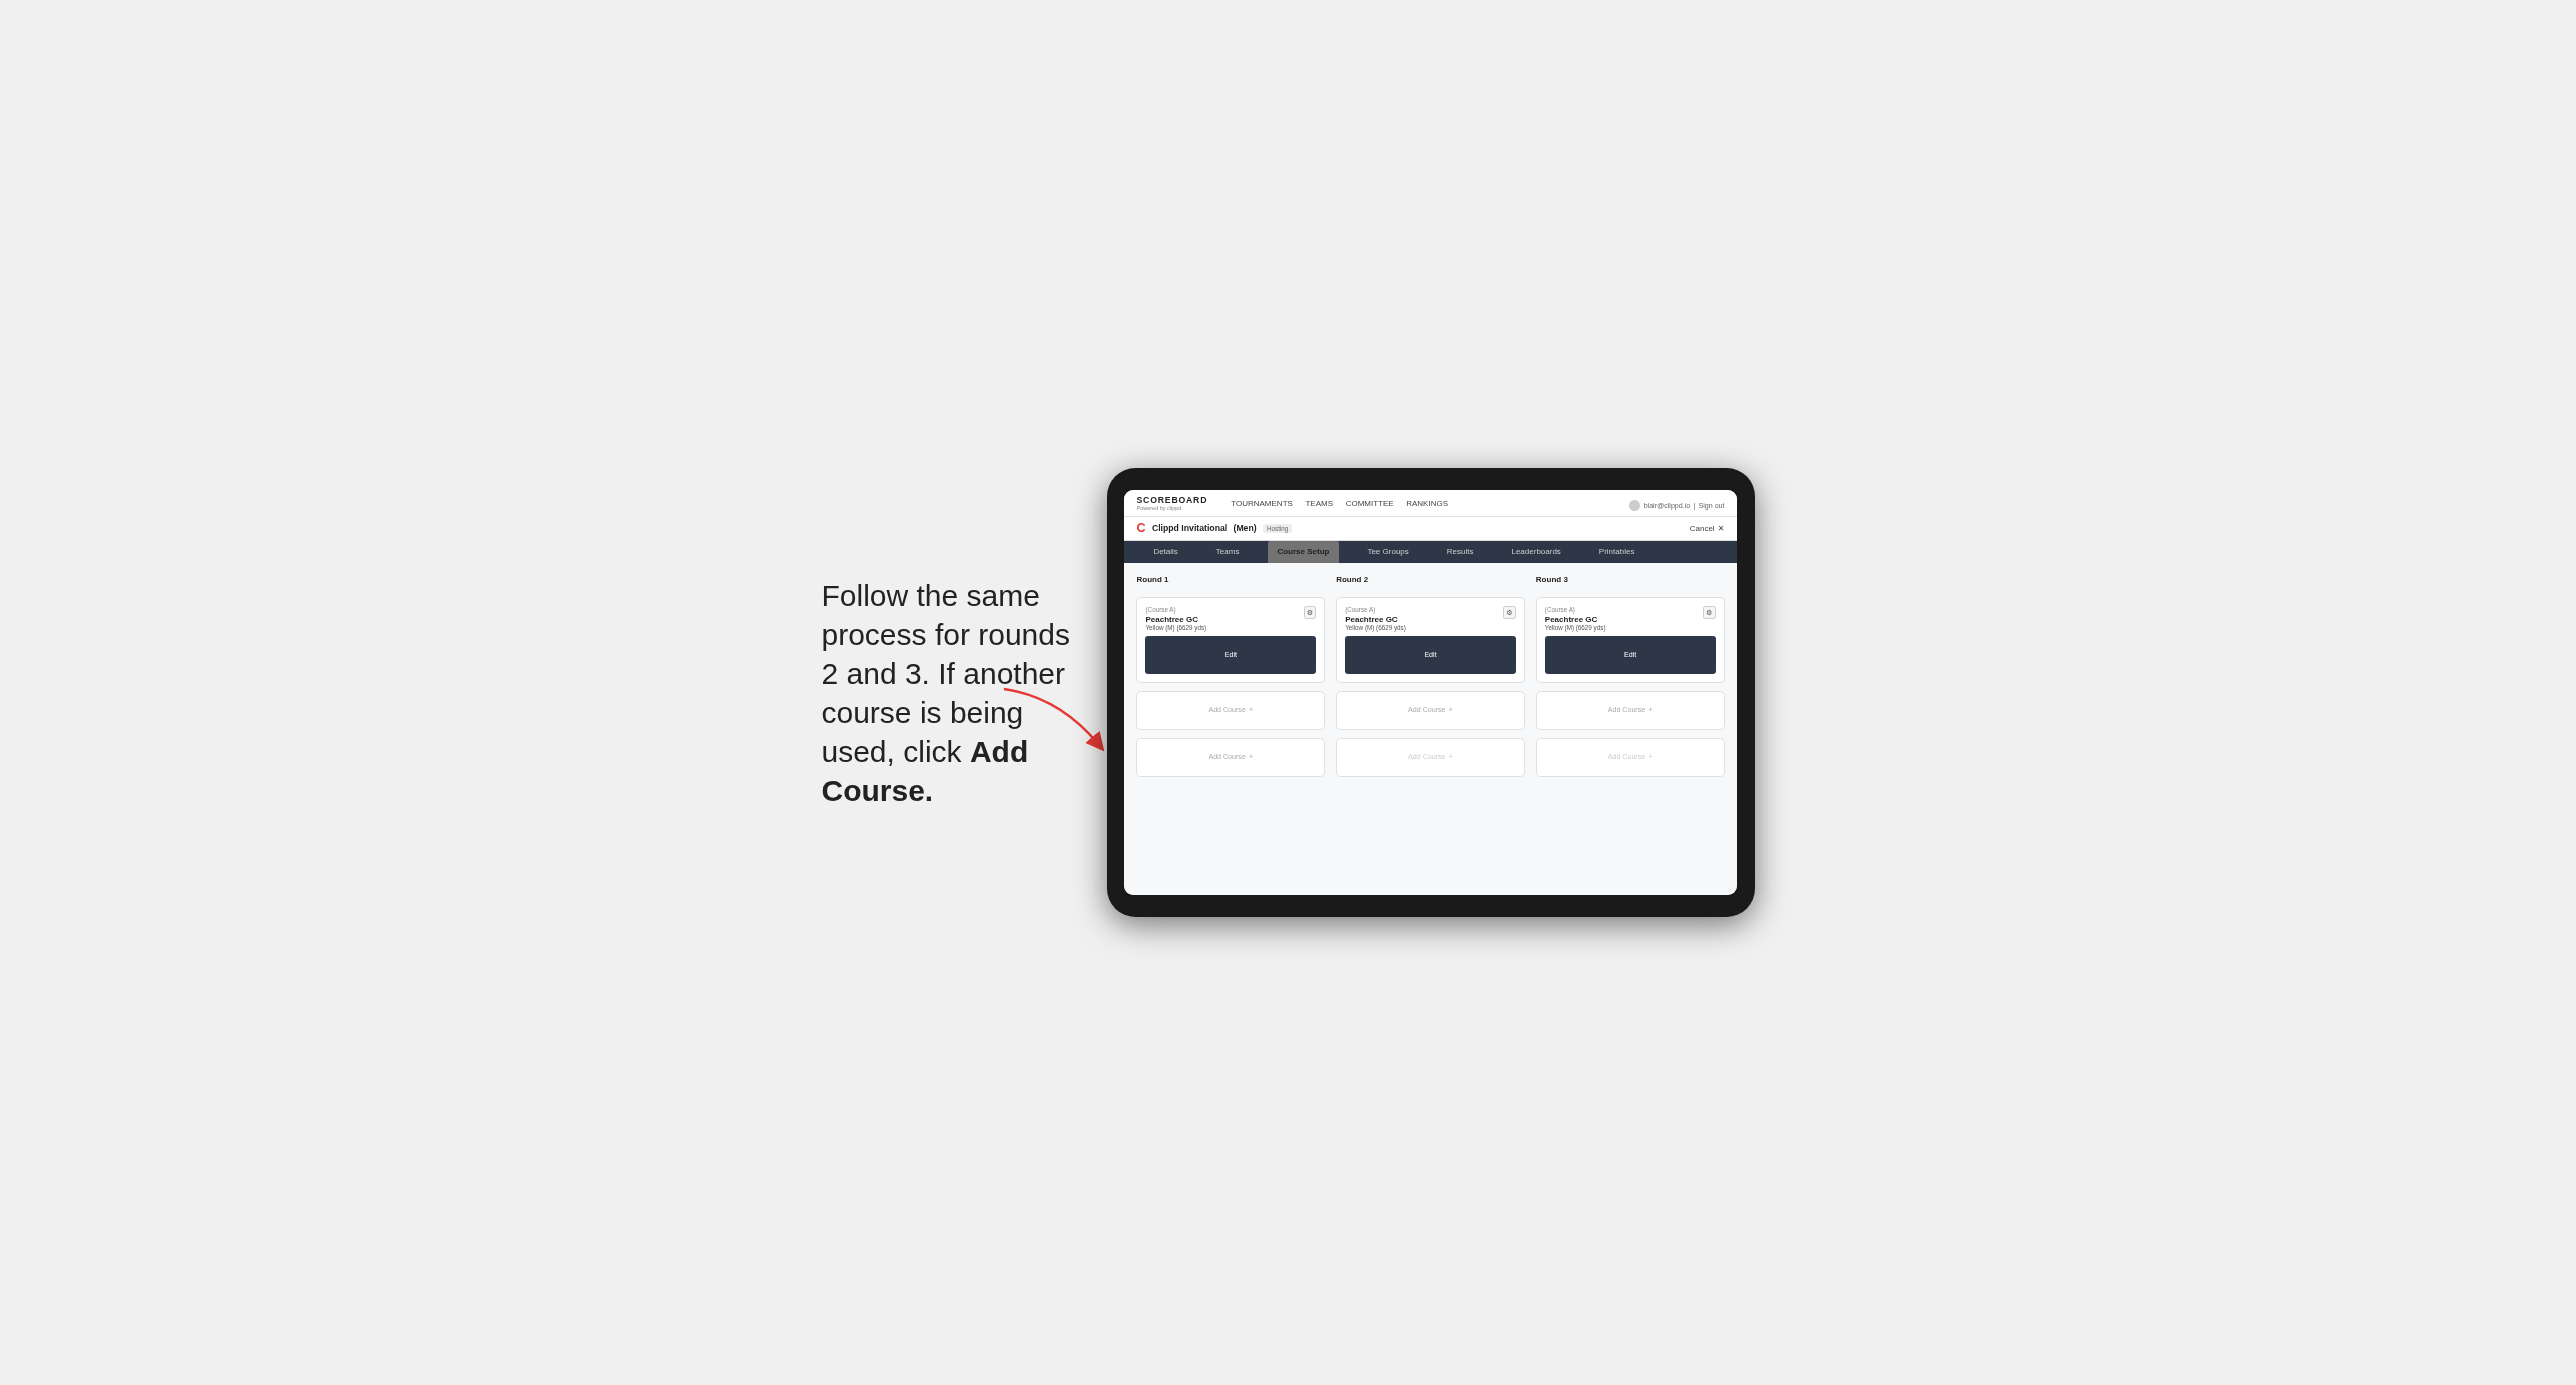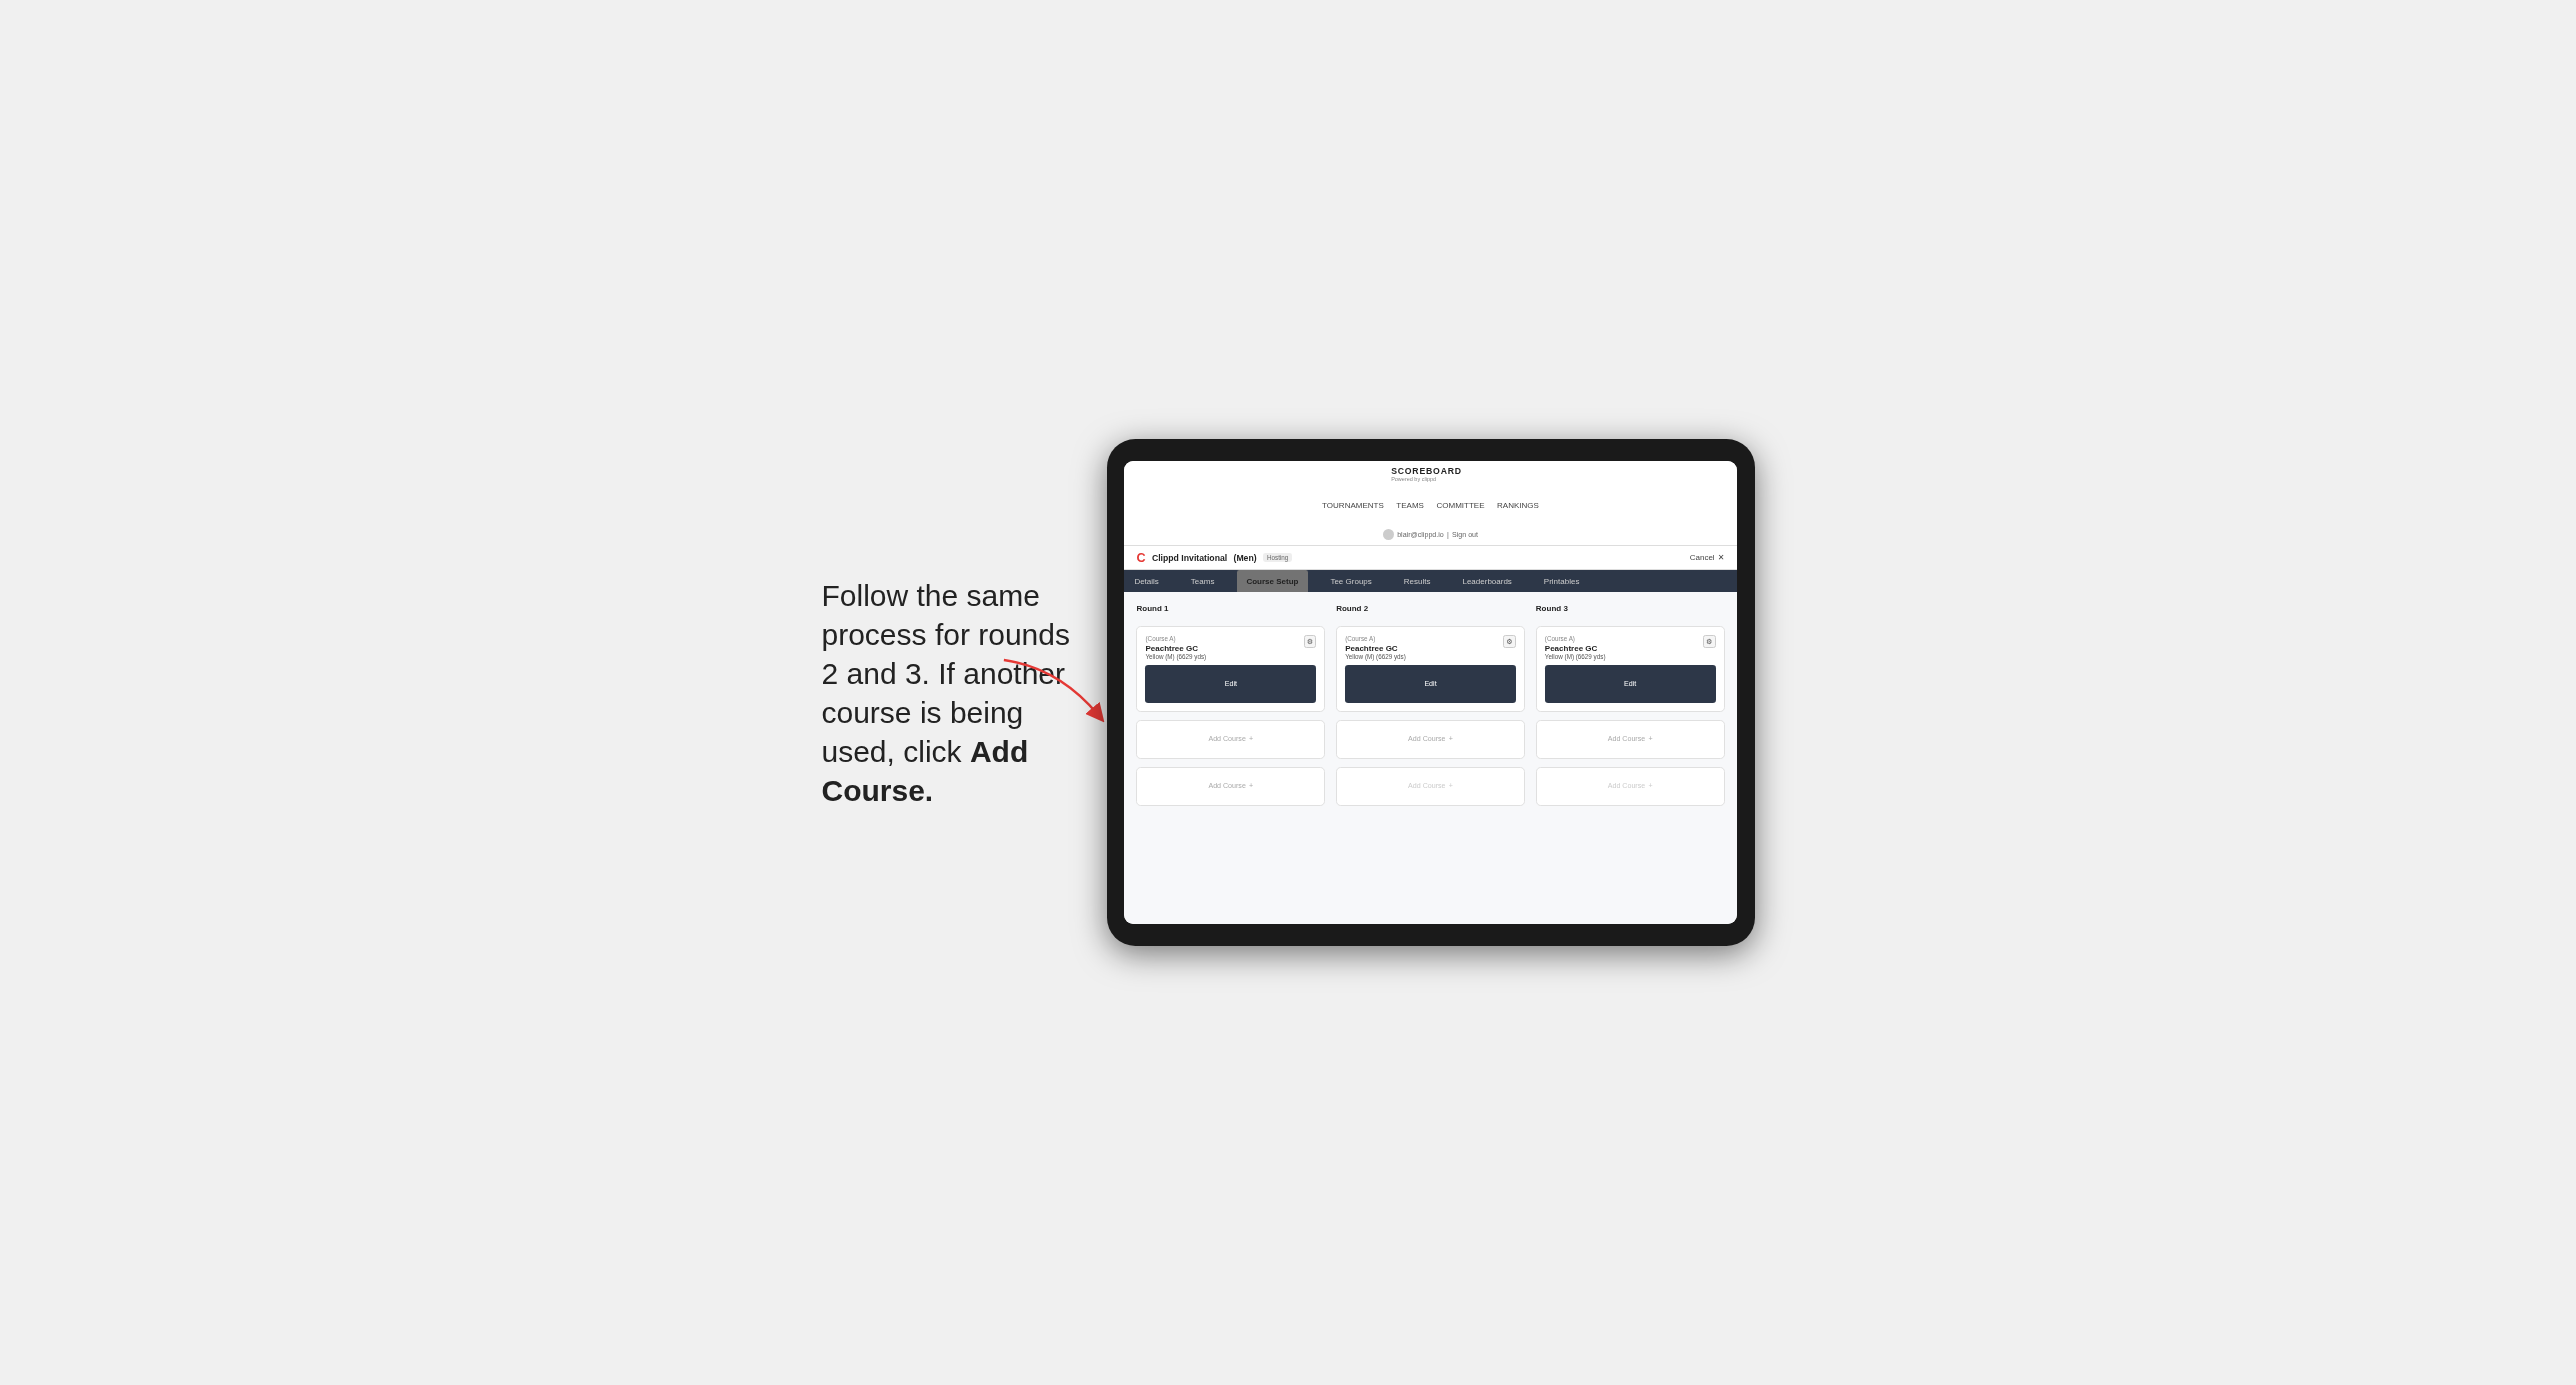--- a/index.html
+++ b/index.html
@@ -47,24 +47,23 @@
       background: #fff;
       border-radius: 9.5px;
       overflow: hidden;
     }
 
     
     .top-nav {
       background: #fff;
       border-bottom: 0.8px solid #ddd;
       display: flex;
-      align-items: center;
+      align-items: flex-end;
       padding: 4.7px 12.6px;
       gap: 16px;
-      flex-direction: column;
     }
 
     .brand {
       display: flex;
       flex-direction: column;
       margin-right: 8px;
     }
 
     .brand-title {
       font-size: 8.7px;
@@ -154,22 +153,22 @@
       cursor: pointer;
       display: flex;
       align-items: center;
       gap: 3.2px;
     }
 
     
     .tab-bar {
       background: #2d3748;
       display: flex;
-      padding: 0 1px;
-      gap: 13px;
+      padding: 0 20px;
+      gap: 19px;
     }
 
     .tab-item {
       font-size: 8px;
       color: #ccc;
       padding: 6.3px 9.5px;
       cursor: pointer;
       border-radius: 2.4px 2.4px 0 0;
     }
 

